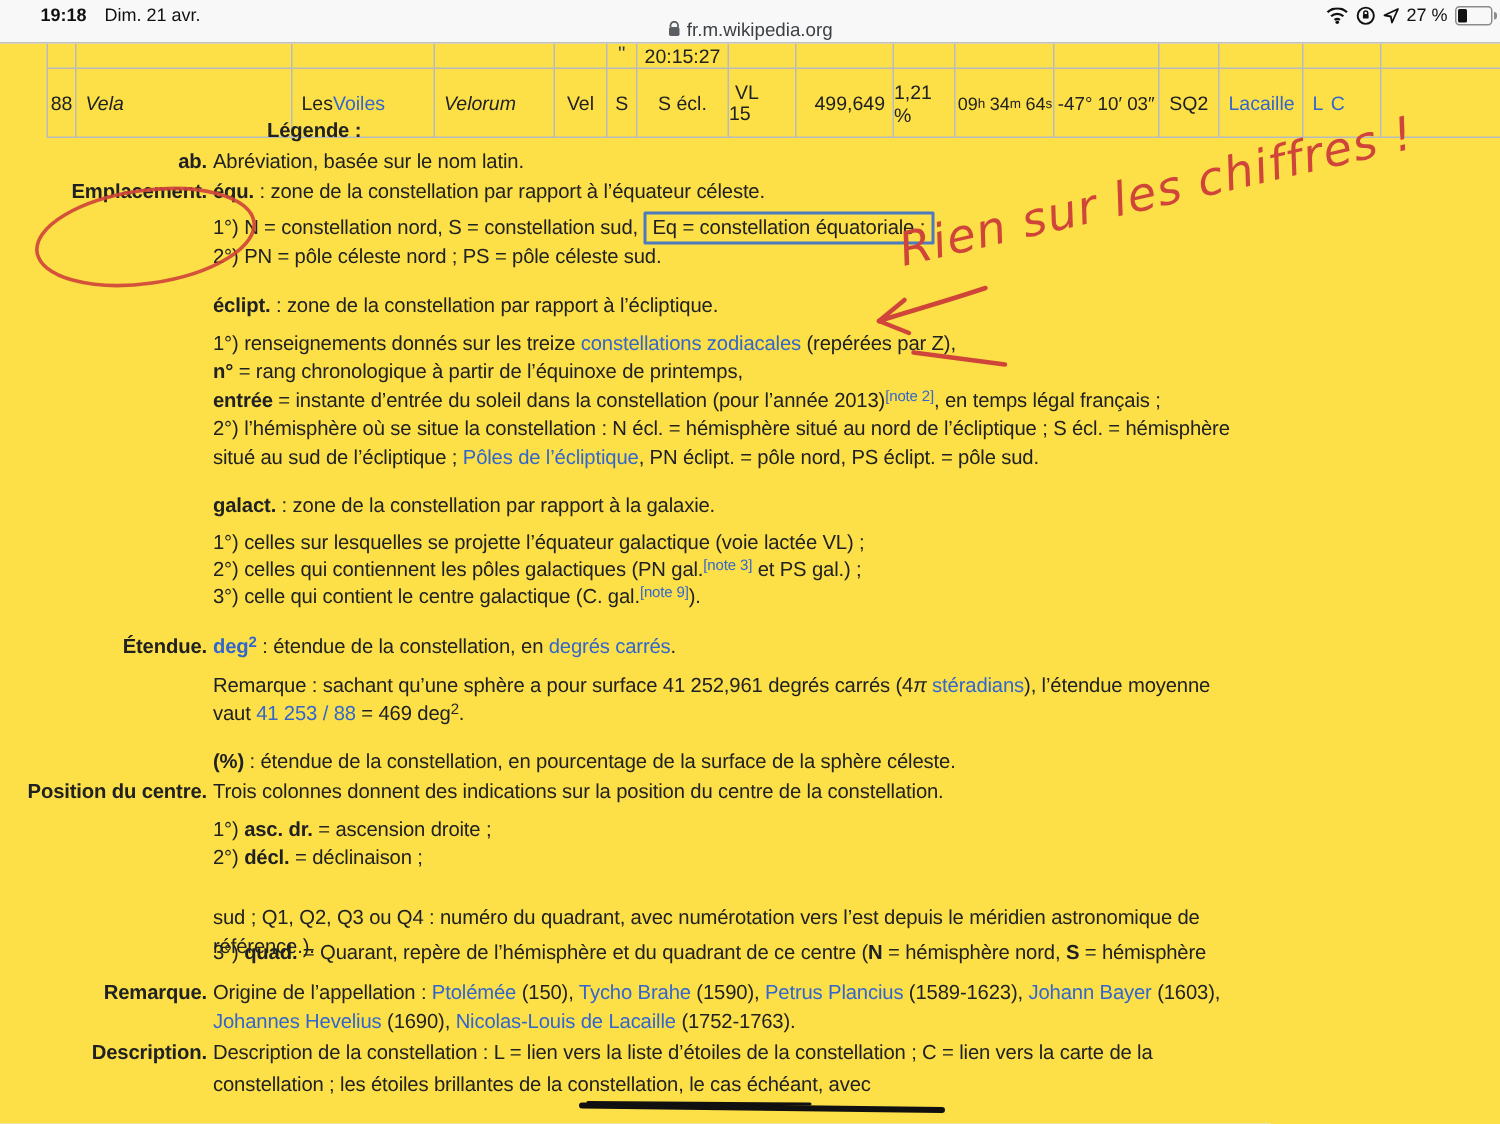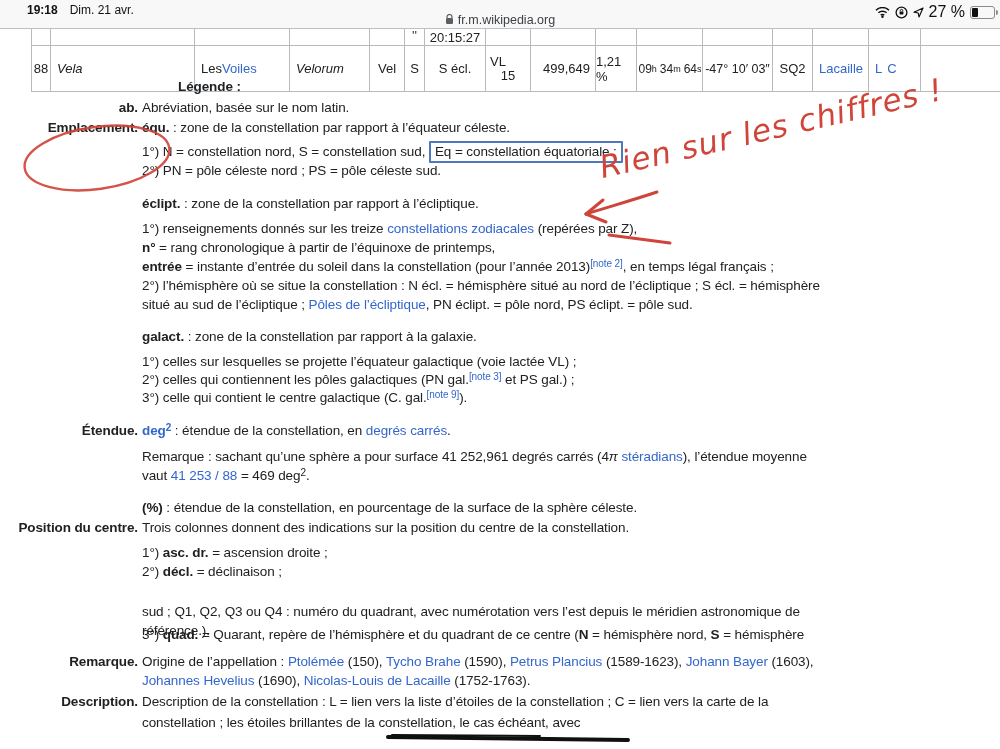--- a/index.html
+++ b/index.html
@@ -1,44 +1,44 @@
 <!DOCTYPE html>
 <html><head>
 <meta charset="utf-8">
 <style>
   html,body{margin:0;padding:0;background:#e9e9e9;}
-  #screen{position:relative;width:1000px;height:749px;background:#ffffff;overflow:hidden;
+  #screen{position:relative;width:1000px;height:749px;background:#fde047;overflow:hidden;
           font-family:"Liberation Sans","DejaVu Sans",sans-serif;color:#202122;}
 
   
   #topbar{position:absolute;left:0;top:0;width:1000px;height:28px;background:#f8f8f8;
           border-bottom:1px solid #bdbfc2;z-index:3;}
   .status-left{position:absolute;left:27px;top:3px;font-size:12px;color:#111;display:flex;gap:12px;}
   .status-left .t{font-weight:bold;}
   .urlbar{position:absolute;left:0;right:0;bottom:1px;text-align:center;font-size:12.5px;color:#3c3f43;}
   .urlbar svg{vertical-align:-1px;margin-right:4px;}
-  .status-right{position:absolute;right:5px;top:3px;display:flex;align-items:center;gap:5px;font-size:16px;color:#111;}
+  .status-right{position:absolute;right:5px;top:3px;display:flex;align-items:center;gap:5px;font-size:12px;color:#111;}
   .batt{position:relative;width:23px;height:11px;border:1px solid #8b8b8b;border-radius:3px;}
   .batt .lvl{position:absolute;left:1px;top:1px;bottom:1px;width:27%;background:#111;border-radius:1px;}
   .batt .nub{position:absolute;right:-4px;top:3px;width:2px;height:5px;background:#8b8b8b;border-radius:0 2px 2px 0;}
 
   
   #wtable{position:absolute;left:31px;top:28px;width:969px;border-left:1px solid #b7bbbf;z-index:1;}
   .trow{display:grid;grid-template-columns:19px 144px 95px 80px 35px 20px 61px 45px 65px 41px 66px 70px 40px 56px 52px 80px;}
   .trow>div{border-right:1px solid #b7bbbf;border-bottom:1px solid #b7bbbf;overflow:hidden;
             font-size:13px;display:flex;align-items:center;justify-content:center;}
   .trow.partial{height:18px;}
   .trow.partial>div{align-items:flex-start;border-bottom:1px solid #b7bbbf;}
   .trow.main{height:46px;}
   .al{justify-content:flex-start !important;padding-left:6px;}
   .ar{justify-content:flex-end !important;padding-right:5px;}
   .ital{font-style:italic;}
   .galcell{flex-direction:column;align-items:stretch !important;justify-content:center;}
   .galcell .g1{text-align:left;padding-left:4px;line-height:14px;}
-  .galcell .g2{text-align:center;line-height:14px;}
+  .galcell .g2{line-height:14px;}
   .asc sup,.tsup{font-size:9px;line-height:0;vertical-align:4px;}
   .asc span{margin-left:1px;}
   .wlink{color:#3366cc;text-decoration:none;cursor:pointer;}
   .tick{font-size:11px;color:#333;padding-top:0;}
   .ptime{padding-top:2px;font-size:13px;}
 
   
   #legend{position:absolute;left:142px;top:0;width:840px;z-index:2;}
   .lline{position:absolute;white-space:nowrap;font-size:13.5px;line-height:20px;letter-spacing:-0.1px;}
   .lline .lbl{position:absolute;right:100%;padding-right:4px;font-weight:bold;white-space:nowrap;}

